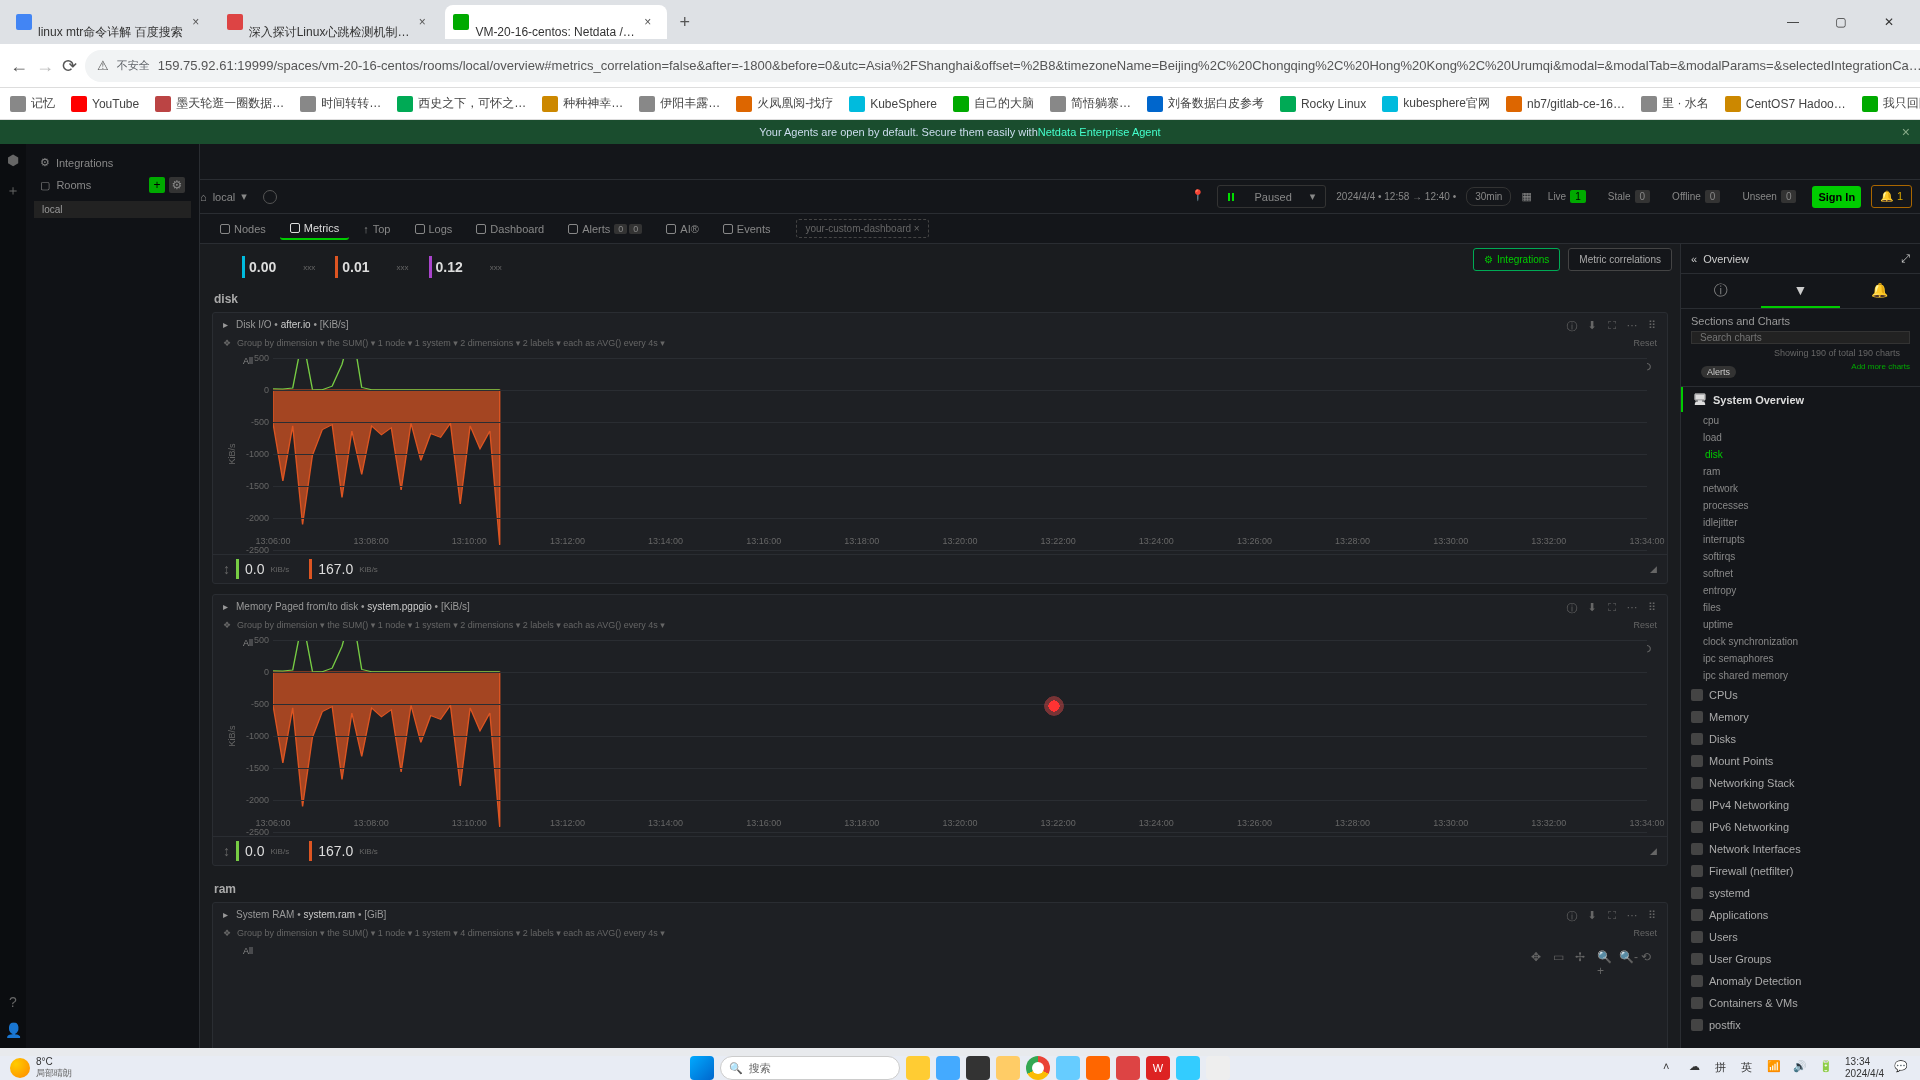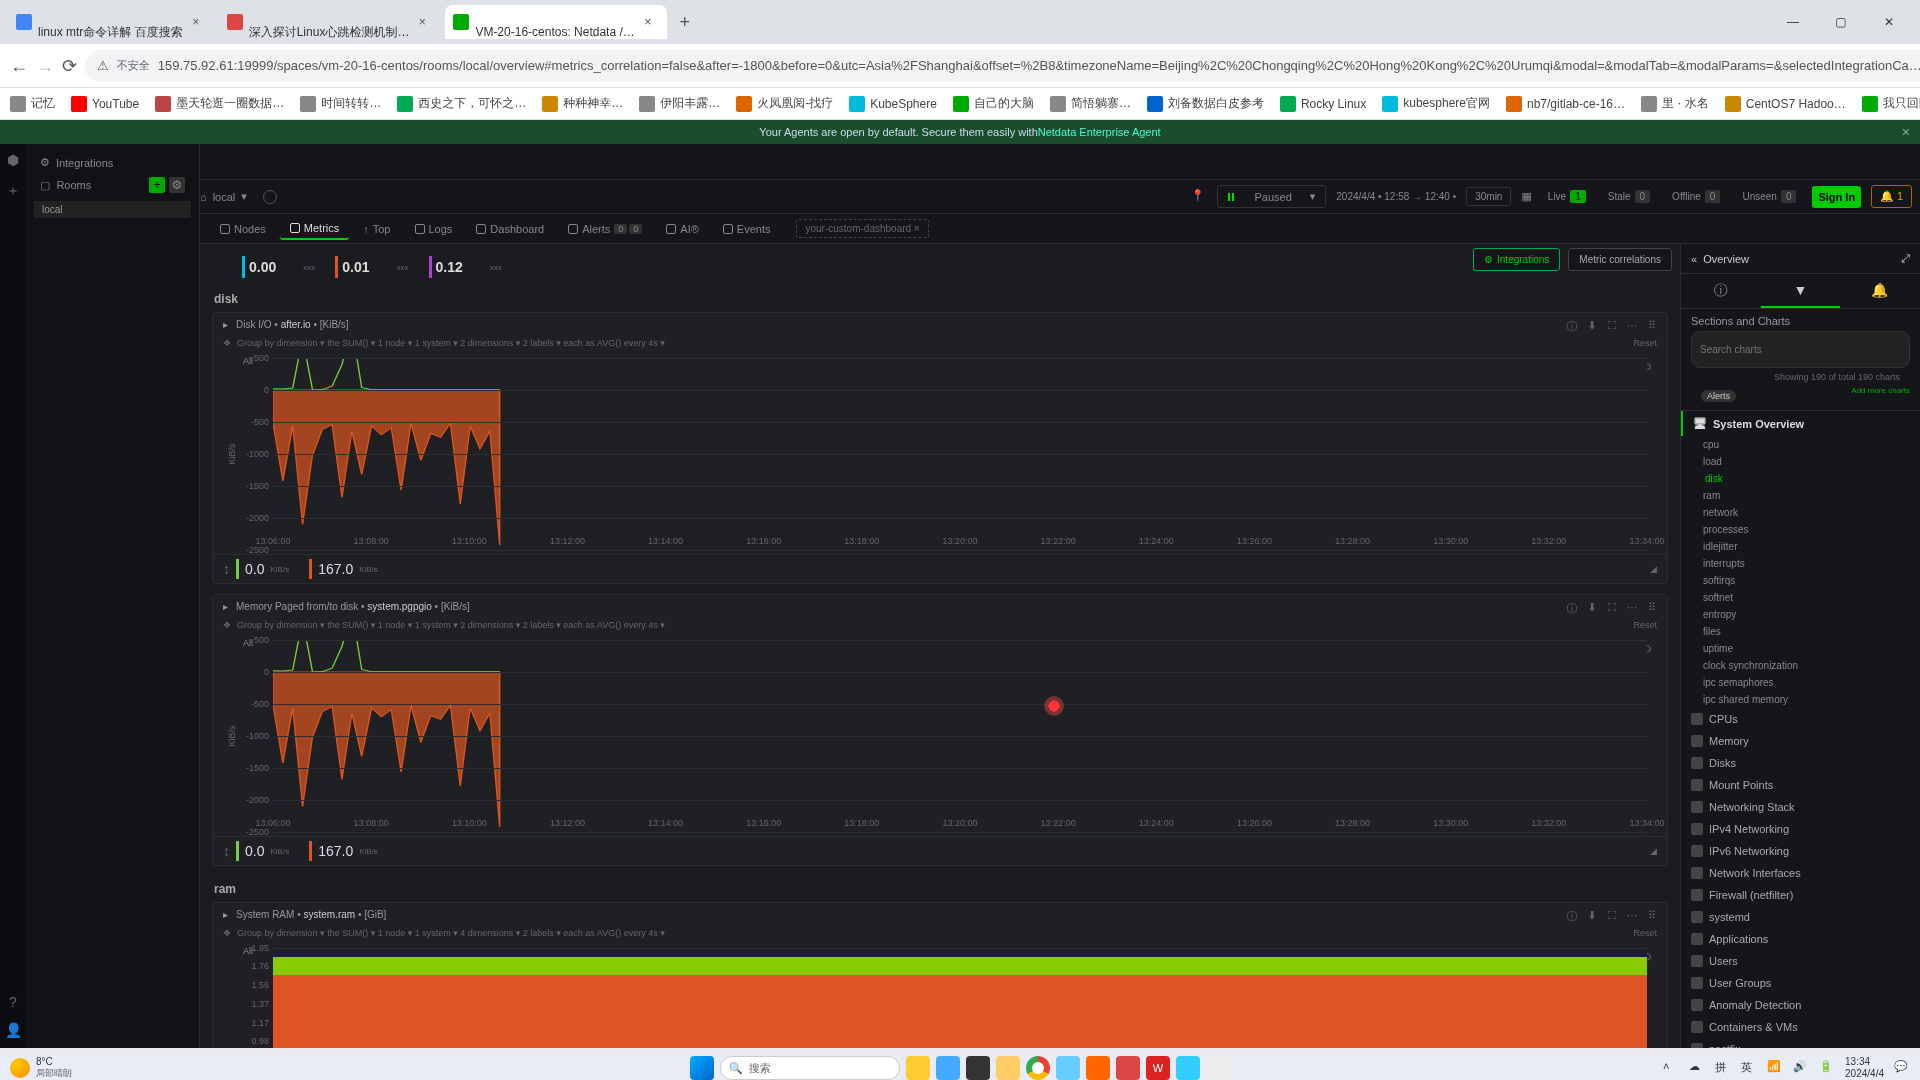--- a/index.html
+++ b/index.html
@@ -39,21 +39,21 @@
 .chev { width:18px; height:18px; font-size:12px; color:#888; text-align:center; border:1px solid #333; border-radius:3px; cursor:pointer; }
 
 .toolbar2 { height:34px; background:#14161a; display:flex; align-items:center; padding:0 8px 0 200px; gap:10px; font-size:11px; color:#888; border-bottom:1px solid #2a2d32; position:relative; }
 .host-pill { display:flex; gap:6px; align-items:center; }
 .clock { margin-left:6px; width:14px; height:14px; border:1px solid #555; border-radius:50%; }
 .spacer { flex:1; }
 .pin { width:16px; height:16px; color:#888; cursor:pointer; }
 .pause-box { padding:4px 10px; border:1px solid #333; border-radius:3px; display:flex; gap:18px; align-items:center; cursor:pointer; }
 .pause-ico { width:8px; height:8px; background:repeating-linear-gradient(90deg,#0d0 0 2px,transparent 2px 4px); }
 .time-txt { font-size:10px; color:#888; }
-.dur { padding:3px 8px; border:1px solid #333; border-radius:2px; font-size:10px; cursor:pointer; }
+.dur { padding:3px 8px; border:1px solid #333; border-radius:8px; font-size:10px; cursor:pointer; }
 .stat-pill { padding:3px 6px; border-radius:3px; font-size:10px; display:flex; gap:4px; align-items:center; }
 .stat-num { padding:1px 5px; border-radius:2px; font-size:10px; }
 .live-num { background:#0a0; color:#000; }
 .zero-num { background:#333; color:#888; }
 .signin { padding:5px 6px; background:#0c0; color:#000; font-weight:600; border-radius:3px; font-size:11px; cursor:pointer; }
 .bell { padding:4px 8px; border:1px solid #a60; border-radius:3px; font-size:11px; color:#da0; cursor:pointer; }
 
 .tabs-row { position:absolute; top:94px; left:200px; right:0; height:30px; background:#14161a; display:flex; align-items:center; gap:4px; padding:0 10px; font-size:11px; border-bottom:1px solid #2a2d32; }
 .subtab { padding:4px 10px; color:#888; cursor:pointer; display:flex; gap:4px; align-items:center; border-radius:3px; }
 .subtab.active { color:#ddd; border-bottom:2px solid #0c0; }
@@ -110,21 +110,21 @@
 
 
 .ram-stack { position:absolute; left:0; right:0; }
 
 
 .sidebar-r { position:absolute; top:124px; right:0; width:240px; bottom:0; background:#14161a; border-left:1px solid #2a2d32; overflow-y:auto; font-size:11px; }
 .sr-hdr { padding:8px 10px; display:flex; align-items:center; gap:6px; color:#ccc; border-bottom:1px solid #2a2d32; }
 .sr-tabs { display:flex; border-bottom:1px solid #2a2d32; }
 .sr-tab { flex:1; padding:8px; text-align:center; color:#888; cursor:pointer; font-size:14px; }
 .sr-search-wrap { padding:6px 10px 4px; font-size:11px; color:#999; border-bottom:1px solid #2a2d32; }
-.sr-search { width:100%; padding:12px 8px; background:#222; border:1px solid #333; border-radius:9px; color:#ccc; font-size:10px; }
+.sr-search { width:100%; padding:0 8px; background:#222; border:1px solid #333; border-radius:0; color:#ccc; font-size:10px; }
 .sr-meta { padding:4px 10px; font-size:9px; color:#666; text-align:right; }
 .sr-badge { display:inline-block; padding:1px 6px; background:#333; border-radius:8px; font-size:9px; color:#ccc; margin:4px 10px; }
 .sr-action { float:right; font-size:8px; color:#0a0; cursor:pointer; }
 .sr-section { padding:6px 10px; color:#ddd; font-weight:600; border-left:2px solid #0c0; cursor:pointer; display:flex; gap:6px; align-items:center; }
 .sr-item { padding:3px 10px 3px 22px; color:#888; font-size:10px; cursor:pointer; }
 .sr-item.active { color:#0c0; border-left:2px solid #0c0; margin-left:-2px; padding-left:24px; }
 .sr-cat { padding:5px 10px; color:#aaa; cursor:pointer; display:flex; gap:6px; align-items:center; }
 .sr-cat-ico { width:12px; height:12px; background:#444; border-radius:2px; }
 
 
@@ -545,36 +545,20 @@
       <div class="chart-body short">
         <div style="position:absolute;left:30px;top:2px;font-size:9px;color:#888">All</div>
         <div class="chart-tools">
           <span class="tool-ico">✥</span>
           <span class="tool-ico">▭</span>
           <span class="tool-ico">✢</span>
           <span class="tool-ico">🔍+</span>
           <span class="tool-ico">🔍-</span>
           <span class="tool-ico">⟲</span>
         </div>
-        <div class="canvas" id="canvas3">
-            <div class="grid-line" style="top: 0%;"></div>
-            <div class="ytick" style="top: 0%;">1.95</div>
-            <div class="grid-line" style="top: 16.2393%;"></div>
-            <div class="ytick" style="top: 16.2393%;">1.76</div>
-            <div class="grid-line" style="top: 33.3333%;"></div>
-            <div class="ytick" style="top: 33.3333%;">1.56</div>
-            <div class="grid-line" style="top: 49.5726%;"></div>
-            <div class="ytick" style="top: 49.5726%;">1.37</div>
-            <div class="grid-line" style="top: 66.6667%;"></div>
-            <div class="ytick" style="top: 66.6667%;">1.17</div>
-            <div class="grid-line" style="top: 82.906%;"></div>
-            <div class="ytick" style="top: 82.906%;">0.98</div>
-            <div class="ram-stack" style="top: 8%; height: 16.2393%; background: rgb(136, 204, 0);"></div>
-            <div class="ram-stack" style="top: 24.2393%; height: 66.6667%; background: rgb(221, 85, 34);"></div>
-          </div>
       </div>
     </div>
   </div>
 
   <div class="main-actions">
     <div class="ma-btn">
         <span>⚙</span>
         <span>Integrations</span>
       </div>
     <div class="ma-btn plain">Metric correlations</div>

